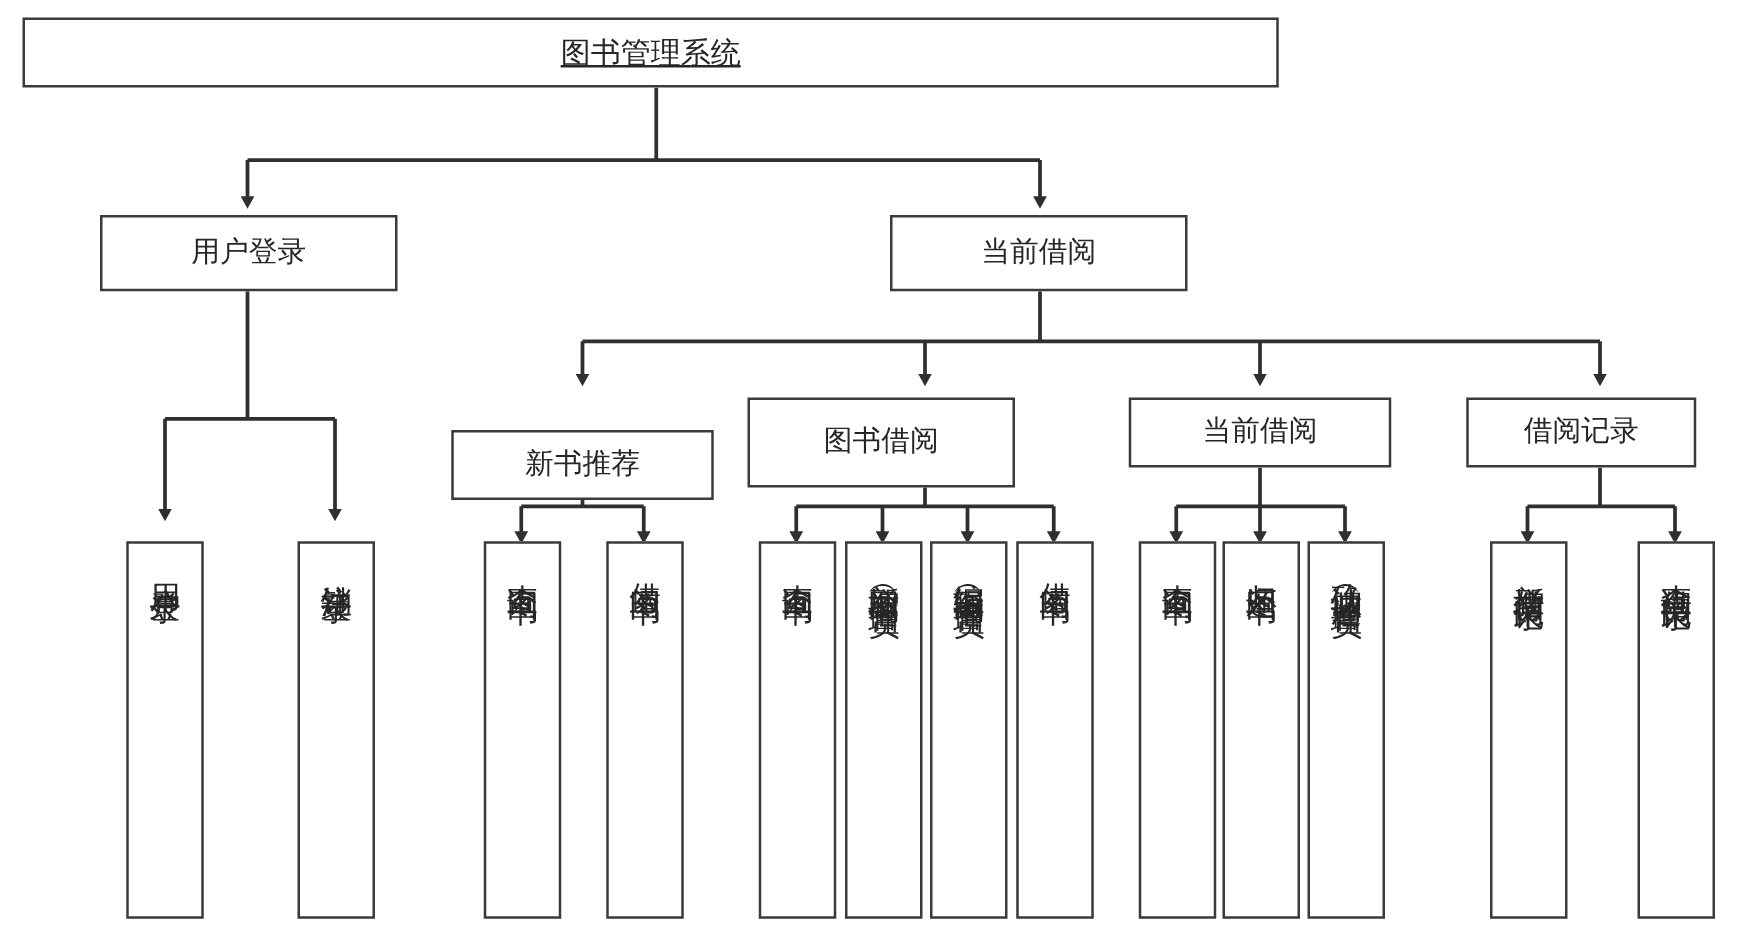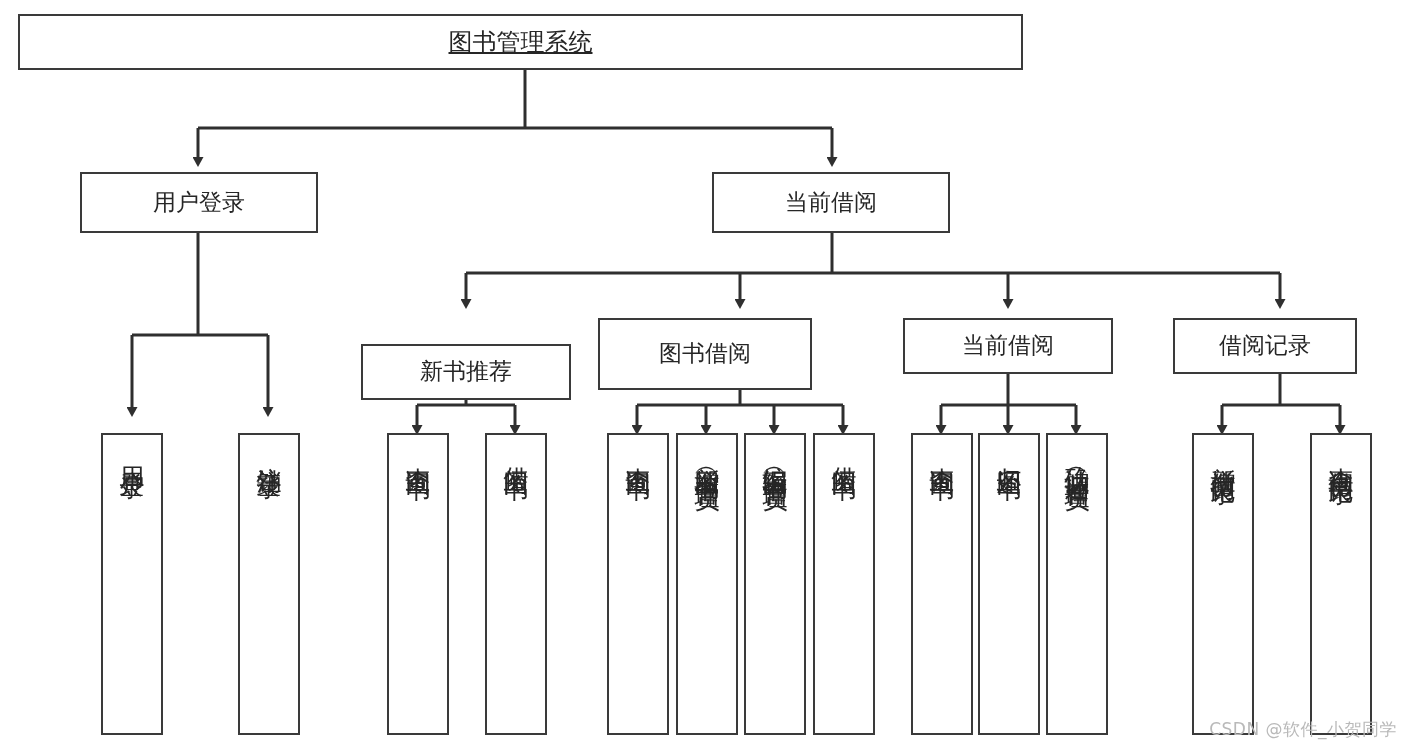--- a/index.html
+++ b/index.html
@@ -190,15 +190,14 @@
     <span class="label">确认归还（管理员）</span>
   </div>
 
   <div class="node vert" style="left:1192px; top:433px; width:62px; height:302px;">
     <span class="label">新增借阅记录</span>
   </div>
   <div class="node vert" style="left:1310px; top:433px; width:62px; height:302px;">
     <span class="label">查询借阅记录</span>
   </div>
 
-  <div class="watermark">CSDN @软件_小贺同学</div>
 
 </div>
 
 </body></html>

